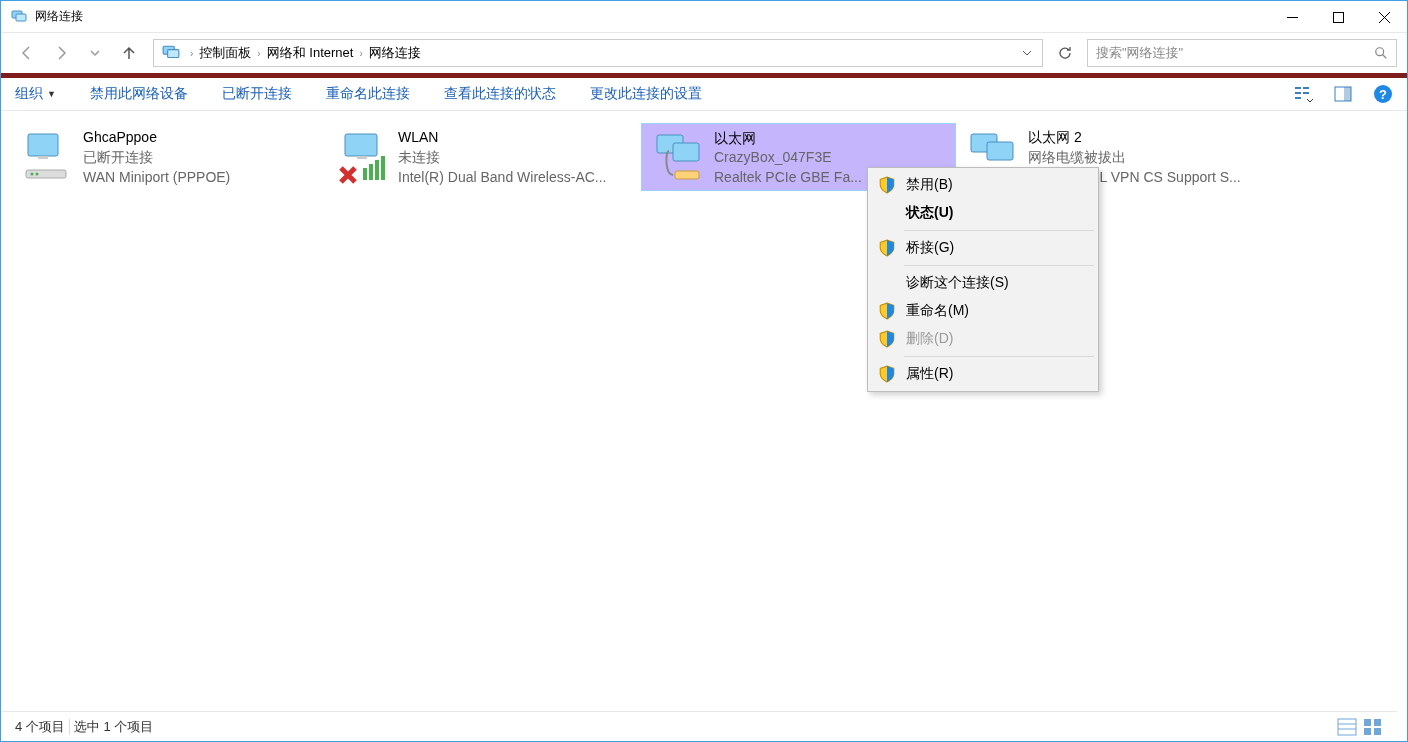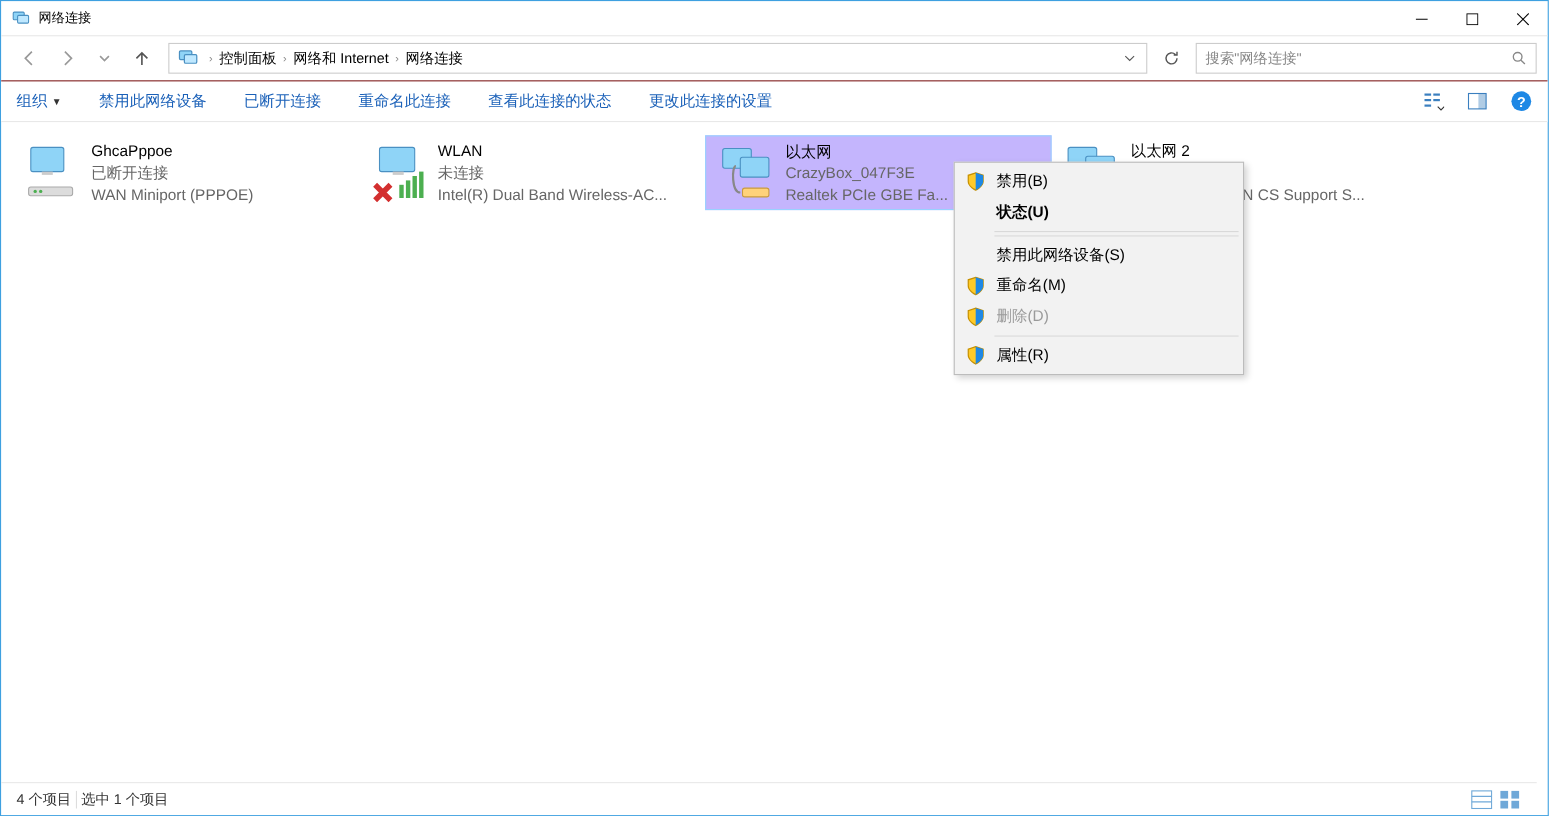--- a/index.html
+++ b/index.html
@@ -17,36 +17,36 @@
 .nav-up svg { stroke:#555; }
 .breadcrumb { flex:1; height:28px; border:1px solid #ccc; display:flex; align-items:center; padding:0 4px; margin:0 6px; font-size:13px; }
 .bc-icon { width:18px; height:18px; margin:0 4px; }
 .bc-sep { color:#888; margin:0 6px; font-size:10px; }
 .bc-item { color:#000; }
 .bc-drop { margin-left:auto; color:#555; padding:0 6px; }
 .refresh { width:28px; height:28px; display:flex; align-items:center; justify-content:center; }
 .searchbox { width:310px; height:28px; border:1px solid #ccc; display:flex; align-items:center; padding:0 8px; font-size:13px; color:#888; margin-left:6px; }
 .searchbox .ph { flex:1; }
 
-.toolbar { height:38px; border-top:1px solid #7f1d1d; border-bottom:1px solid #e8e8e8; background:#fff; display:flex; align-items:center; padding:0 14px; gap:34px; }
+.toolbar { height:38px; border-top:5px solid #7f1d1d; border-bottom:1px solid #e8e8e8; background:#fff; display:flex; align-items:center; padding:0 14px; gap:34px; }
 .toolbar-item { font-size:14px; color:#1a60b8; display:flex; align-items:center; gap:4px; }
 .toolbar-item .drop { font-size:9px; color:#333; }
 .toolbar-right { margin-left:auto; display:flex; align-items:center; gap:20px; }
 .view-icon, .help-icon { width:20px; height:20px; }
 
 .content { position:absolute; top:112px; left:0; right:0; bottom:32px; padding:10px 10px; display:flex; flex-wrap:wrap; align-content:flex-start; }
 .conn-item { width:315px; height:68px; display:flex; padding:4px 6px; }
 .conn-item.selected { background:#c4b5fd; border:1px solid #99d1ff; }
 .conn-icon { width:60px; height:60px; display:flex; align-items:center; justify-content:center; position:relative; }
 .conn-info { padding-left:6px; display:flex; flex-direction:column; justify-content:center; font-size:14px; line-height:1.45; overflow:hidden; }
 .conn-name { color:#000; white-space:nowrap; overflow:hidden; text-overflow:ellipsis; }
 .conn-status { color:#666; white-space:nowrap; overflow:hidden; text-overflow:ellipsis; }
 .conn-device { color:#666; white-space:nowrap; overflow:hidden; text-overflow:ellipsis;text-align:center; }
 
-.ctxmenu { position:absolute; left:866px; top:146px; width:264px; background:#f2f2f2; border:1px solid #bcbcbc; box-shadow:3px 3px 6px rgba(0,0,0,.18); padding:3px 2px; font-size:14px; }
+.ctxmenu { position:absolute; left:866px; top:166px; width:232px; background:#f2f2f2; border:1px solid #bcbcbc; box-shadow:3px 3px 6px rgba(0,0,0,.18); padding:3px 2px; font-size:14px; }
 .ctx-item { height:28px; display:flex; align-items:center; padding-left:36px; position:relative; }
 .ctx-item.bold { font-weight:bold; }
 .ctx-item.disabled { color:#9a9a9a; }
 .ctx-sep { height:1px; background:#d9d9d9; margin:3px 2px 3px 34px; }
 .ctx-shield { position:absolute; left:8px; width:18px; height:18px; }
 
 .statusbar { position:absolute; bottom:0; left:0; right:10px; height:30px; border-top:1px solid #e8e8e8; display:flex; align-items:center; padding:0 14px; font-size:13px; color:#333; gap:4px; }
 .statusbar .divider { width:1px; height:16px; background:#ddd; }
 .statusbar-right { margin-left:auto; display:flex; gap:6px; }
 
@@ -237,23 +237,30 @@
     <svg class="ctx-shield" viewBox="0 0 16 16">
         <path d="M8 1 L14 3 V8 C14 12 8 15 8 15 C8 15 2 12 2 8 V3 Z" fill="#ffca28" stroke="#c79100"></path>
         <path d="M8 1 L14 3 V8 C14 12 8 15 8 15 V1" fill="#1e88e5"></path>
       </svg>
     <span>禁用(B)</span>
   </div>
   <div class="ctx-item bold">
       <span>状态(U)</span>
     </div>
   <div class="ctx-sep"></div>
+  <div class="ctx-item">
+    <svg class="ctx-shield" viewBox="0 0 16 16">
+        <path d="M8 1 L14 3 V8 C14 12 8 15 8 15 C8 15 2 12 2 8 V3 Z" fill="#ffca28" stroke="#c79100"></path>
+        <path d="M8 1 L14 3 V8 C14 12 8 15 8 15 V1" fill="#1e88e5"></path>
+      </svg>
+    <span>桥接(G)</span>
+  </div>
   <div class="ctx-sep"></div>
   <div class="ctx-item">
-      <span>禁用此网络设备(S)</span>
+      <span>诊断这个连接(S)</span>
     </div>
   <div class="ctx-item">
     <svg class="ctx-shield" viewBox="0 0 16 16">
         <path d="M8 1 L14 3 V8 C14 12 8 15 8 15 C8 15 2 12 2 8 V3 Z" fill="#ffca28" stroke="#c79100"></path>
         <path d="M8 1 L14 3 V8 C14 12 8 15 8 15 V1" fill="#1e88e5"></path>
       </svg>
     <span>重命名(M)</span>
   </div>
   <div class="ctx-item disabled">
     <svg class="ctx-shield" viewBox="0 0 16 16">

